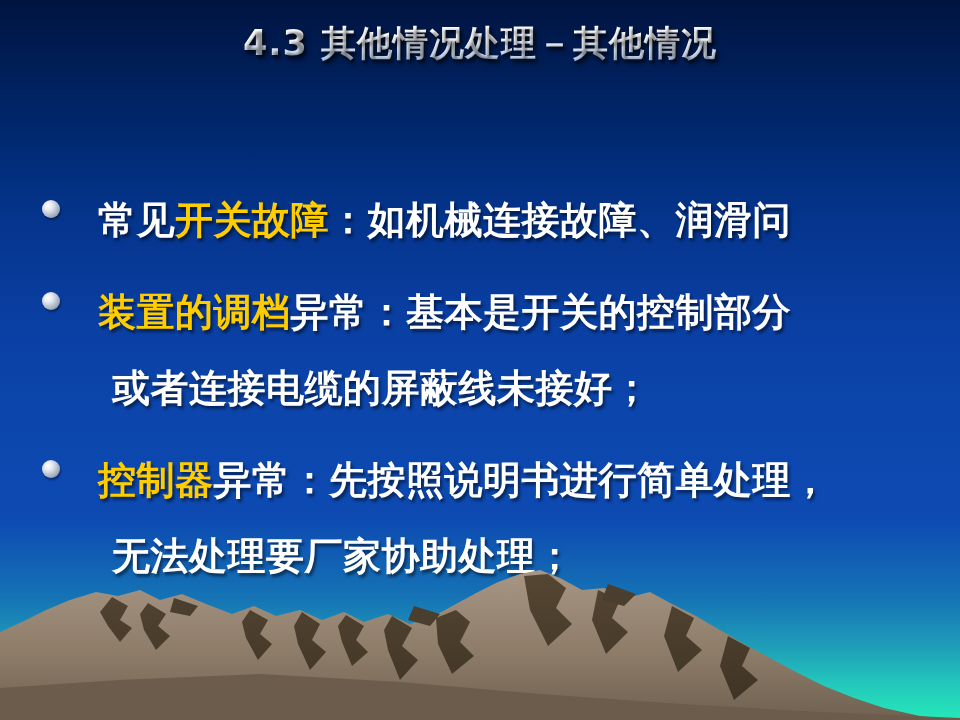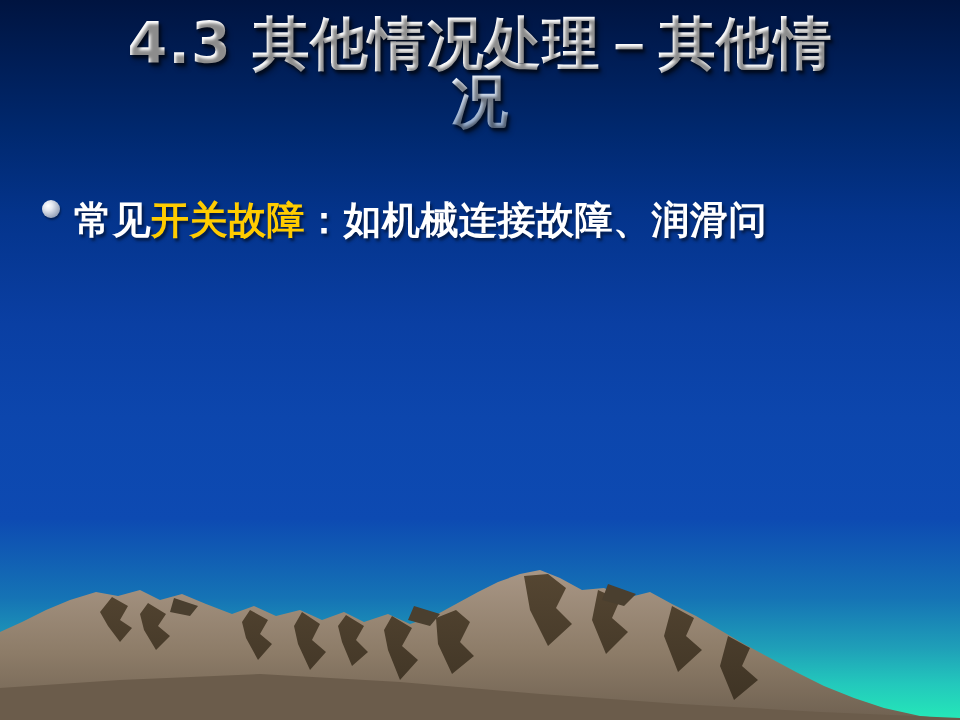--- a/index.html
+++ b/index.html
@@ -41,21 +41,21 @@
   
   .title-block {
     position: absolute;
     left: 120px;
     top: 14px;
     width: 720px;
     text-align: center;
   }
   .title-text {
     display: block;
-    font-size: 57px;
+    font-size: 35px;
     line-height: 58px;
     font-weight: bold;
     letter-spacing: 1px;
     color: #ffffff;
     background: linear-gradient(to bottom, #ffffff 0%, #ffffff 42%, #dfe8f5 62%, #8fa8cc 100%);
     -webkit-background-clip: text;
     background-clip: text;
     -webkit-text-fill-color: transparent;
     text-shadow: 2px 3px 3px rgba(0, 0, 0, 0.45);
     filter: drop-shadow(2px 3px 2px rgba(0,0,0,0.45));
@@ -65,20 +65,21 @@
   .body-block {
     position: absolute;
     left: 42px;
     top: 182px;
     width: 890px;
   }
   .bullet-row {
     display: flex;
     align-items: flex-start;
     margin-bottom: 16px;
+    gap: 24px;
   }
   .bullet-marker {
     flex: 0 0 auto;
     width: 18px;
     height: 18px;
     margin-top: 18px;
     margin-right: 14px;
     border-radius: 50%;
     background: radial-gradient(circle at 34% 32%, #ffffff 0%, #e6e9f0 26%, #a9b3c6 62%, #6d7a92 100%);
     box-shadow: 1px 2px 2px rgba(0,0,0,0.4);
@@ -112,21 +113,35 @@
 
   <div class="body-block">
 
     <div class="bullet-row">
       <span class="bullet-marker"></span>
       <div class="bullet-text">
         <span>常见</span><span class="hl">开关故障</span><span>：如机械连接故障、润滑问</span>
       </div>
     </div>
 
+    <div class="bullet-row">
+      <span class="bullet-marker"></span>
+      <div class="bullet-text">
+        <span></span><span class="hl">装置的调档</span><span>异常：基本是开关的控制部分</span>
+        <span class="line2">或者连接电缆的屏蔽线未接好；</span>
+      </div>
+    </div>
 
+    <div class="bullet-row">
+      <span class="bullet-marker"></span>
+      <div class="bullet-text">
+        <span></span><span class="hl">控制器</span><span>异常：先按照说明书进行简单处理，</span>
+        <span class="line2">无法处理要厂家协助处理；</span>
+      </div>
+    </div>
 
   </div>
 
   <svg class="mountains" viewBox="0 0 960 150" preserveAspectRatio="none">
     <defs>
       <linearGradient id="rockLight" x1="0" y1="0" x2="0" y2="1">
         <stop offset="0%" stop-color="#a89685"></stop>
         <stop offset="55%" stop-color="#8d7c68"></stop>
         <stop offset="100%" stop-color="#6f6151"></stop>
       </linearGradient>

